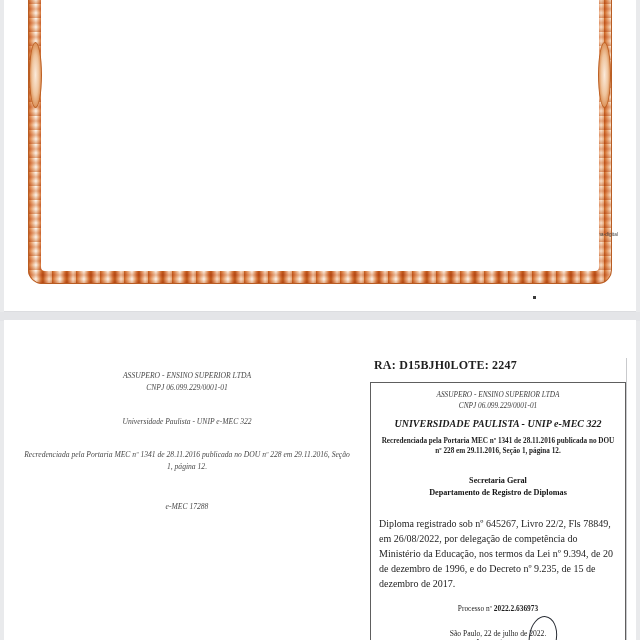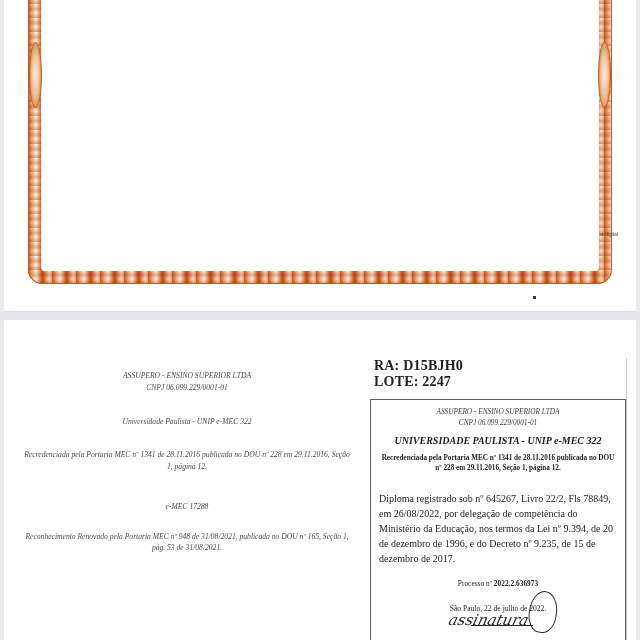--- a/index.html
+++ b/index.html
@@ -193,27 +193,26 @@
   .reg-right {
     position: absolute;
     left: 366px;
     top: 38px;
     width: 256px;
   }
   .ra-row {
     display: flex;
     justify-content: flex-start;
     font-family: "Liberation Serif", serif;
-    font-size: 14px;
+    font-size: 12px;
     font-weight: bold;
     color: #1f1f1f;
     padding: 0 6px 0 4px;
     margin-bottom: 9px;
     letter-spacing: 0.2px;
-    flex-direction: column;
   }
   .reg-box {
     border: 1px solid #5e5e5e;
     padding: 7px 8px 9px 8px;
     min-height: 246px;
     box-sizing: border-box;
     font-family: "Liberation Serif", serif;
     color: #1c1c1c;
   }
   .rb-org {
@@ -370,43 +369,44 @@
       </div>
       <div class="blk">
         <div>Universidade Paulista - UNIP e-MEC 322</div>
       </div>
       <div class="blk">
         <div>Recredenciada pela Portaria MEC nº 1341 de 28.11.2016 publicada no DOU nº 228 em 29.11.2016, Seção 1, página 12.</div>
       </div>
       <div class="blk tight">
         <div style="margin-top:28px">e-MEC 17288</div>
       </div>
-      <div class="blk">
-        <div>Reconhecimento Renovado pela Portaria MEC nº 948 de 31/08/2021, publicada no DOU nº 165, Seção 1, pág. 53 de 31/08/2021.</div>
-      </div>
     </div>
 
     <div class="reg-right">
 
       <div class="ra-row">
         <span>RA: D15BJH0</span>
         <span>LOTE: 2247</span>
       </div>
 
       <div class="reg-box">
 
         <div class="rb-org">
           <div>ASSUPERO - ENSINO SUPERIOR LTDA</div>
           <div>CNPJ 06.099.229/0001-01</div>
         </div>
 
         <div class="rb-uni">UNIVERSIDADE PAULISTA - UNIP e-MEC 322</div>
 
         <div class="rb-recred">Recredenciada pela Portaria MEC nº 1341 de 28.11.2016 publicada no DOU nº 228 em 29.11.2016, Seção 1, página 12.</div>
 
+        <div class="rb-sec">
+          <div>Secretaria Geral</div>
+          <div>Departamento de Registro de Diplomas</div>
+        </div>
 
         <div class="rb-para">Diploma registrado sob nº 645267, Livro 22/2, Fls 78849, em 26/08/2022, por delegação de competência do Ministério da Educação, nos termos da Lei nº 9.394, de 20 de dezembro de 1996, e do Decreto nº 9.235, de 15 de dezembro de 2017.</div>
 
         <div class="rb-proc">
           <span>Processo nº</span>
           <b>2022.2.636973</b>
         </div>
 
         <div class="rb-place">São Paulo, 22 de julho de 2022.</div>
 

